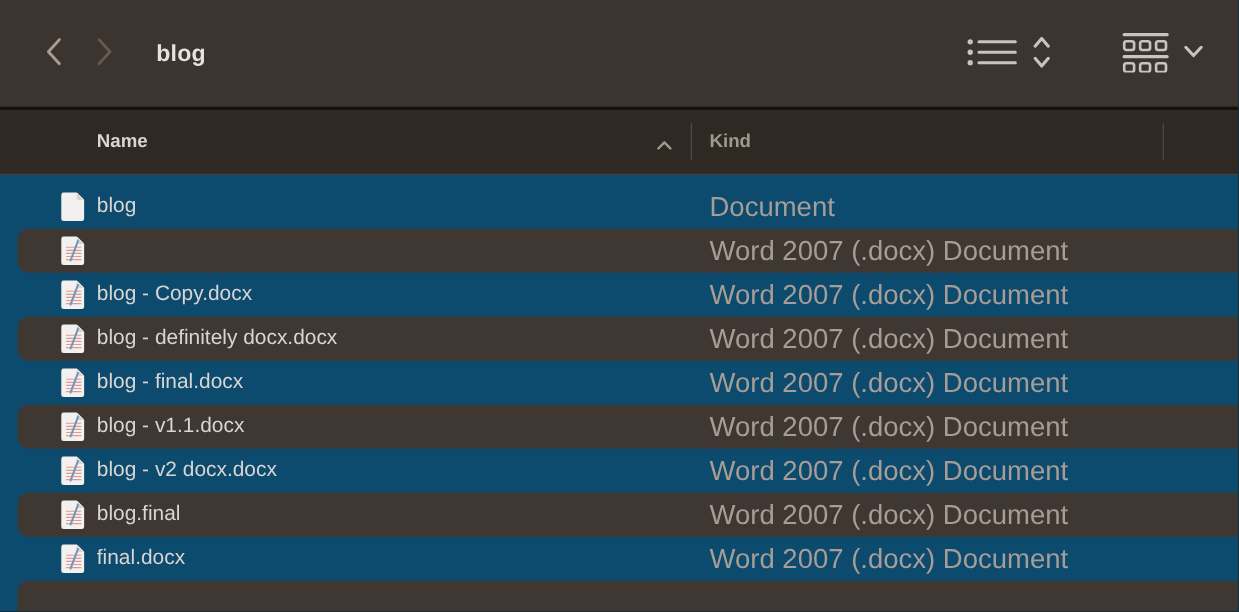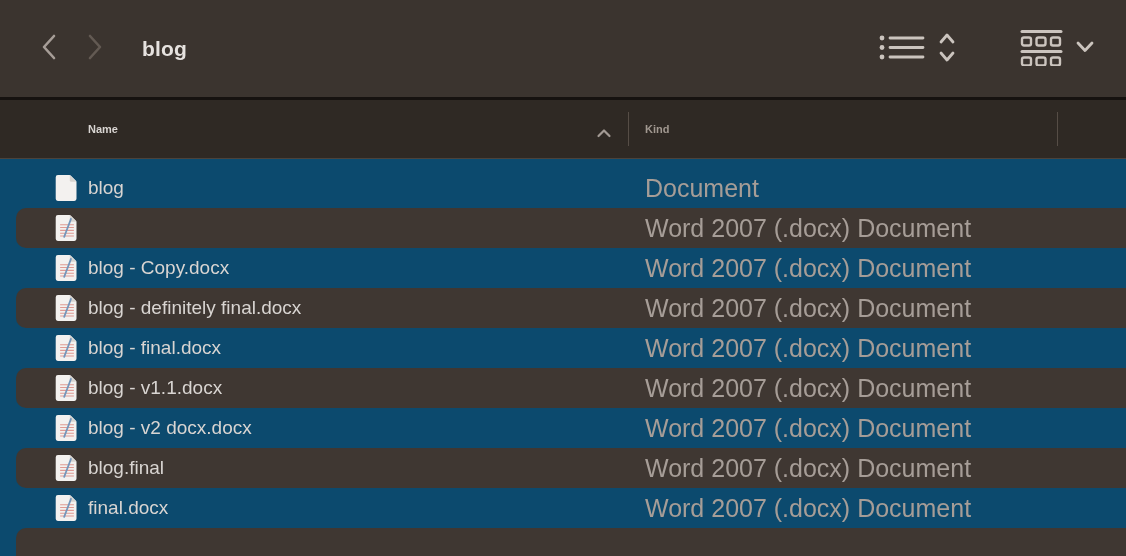--- a/index.html
+++ b/index.html
@@ -19,21 +19,21 @@
   .nav-back { margin-left:40px; }
   .nav-forward { margin-left:30px; }
   .win-title { margin-left:38px; font-size:21px; font-weight:700; color:#e6e2df; letter-spacing:0.2px; }
   .view-switcher { margin-left:auto; display:flex; align-items:center; gap:13px; background:none; border:none; padding:0; cursor:pointer; }
   .group-control { margin-left:64px; margin-right:32px; display:flex; align-items:center; gap:13px; background:none; border:none; padding:0; cursor:pointer; }
   
   .col-header {
     position:absolute; top:100px; left:0; right:0; height:58px;
     background:#2f2924; border-bottom:1px solid #4b433c;
   }
-  .col-header .hlabel { position:absolute; top:0; line-height:58px; font-size:11px; }
+  .col-header .hlabel { position:absolute; top:0; line-height:58px; font-size:17px; }
   .label-name { left:88px; font-weight:700; color:#d9d5d2; }
   .label-kind { left:645px; font-weight:700; color:#a19890; }
   .sort-indicator { position:absolute; left:596px; top:24px; }
   .col-divider { position:absolute; top:12px; width:1px; height:34px; background:#564d46; cursor:col-resize; }
   .divider-1 { left:628px; }
   .divider-2 { left:1057px; }
   
   .file-list { position:absolute; top:159px; left:0; right:0; bottom:0; padding-top:9px; overflow:hidden; }
   .row { position:relative; height:40px; }
   .row.striped::before {
@@ -161,21 +161,21 @@
       <div class="row striped">
     <span class="file-icon">
       <svg class="icon-docx" width="26" height="28" viewBox="0 0 24 26" fill="none">
         <path d="M3.5 1 h10.8 a1.6 1.6 0 0 1 1.15 .48 l4.9 4.9 a1.6 1.6 0 0 1 .47 1.14 V23 a2 2 0 0 1 -2 2 h-15.3 a2 2 0 0 1 -2 -2 V3 a2 2 0 0 1 2 -2 z" fill="#f3f1ef"></path>
         <path d="M14.6 1.2 v4.6 a1.4 1.4 0 0 0 1.4 1.4 h4.6 z" fill="#d7d3cf"></path>
         <path d="M5.6 10 H18.4 M5.6 12.6 H18.4 M5.6 15.2 H18.4 M5.6 17.8 H18.4 M5.6 20.4 H18.4" stroke="#e09a93" stroke-width="1"></path>
         <path d="M15.6 4.6 C14.4 8.2 11.6 15.2 9.4 21.2" stroke="#7396bb" stroke-width="1.7" stroke-linecap="round"></path>
       </svg>
       
     </span>
-    <span class="file-name">blog - definitely final.docx</span>
+    <span class="file-name">blog - definitely docx.docx</span>
     <span class="file-kind">Word 2007 (.docx) Document</span>
   </div>
       <div class="row">
     <span class="file-icon">
       <svg class="icon-docx" width="26" height="28" viewBox="0 0 24 26" fill="none">
         <path d="M3.5 1 h10.8 a1.6 1.6 0 0 1 1.15 .48 l4.9 4.9 a1.6 1.6 0 0 1 .47 1.14 V23 a2 2 0 0 1 -2 2 h-15.3 a2 2 0 0 1 -2 -2 V3 a2 2 0 0 1 2 -2 z" fill="#f3f1ef"></path>
         <path d="M14.6 1.2 v4.6 a1.4 1.4 0 0 0 1.4 1.4 h4.6 z" fill="#d7d3cf"></path>
         <path d="M5.6 10 H18.4 M5.6 12.6 H18.4 M5.6 15.2 H18.4 M5.6 17.8 H18.4 M5.6 20.4 H18.4" stroke="#e09a93" stroke-width="1"></path>
         <path d="M15.6 4.6 C14.4 8.2 11.6 15.2 9.4 21.2" stroke="#7396bb" stroke-width="1.7" stroke-linecap="round"></path>
       </svg>

